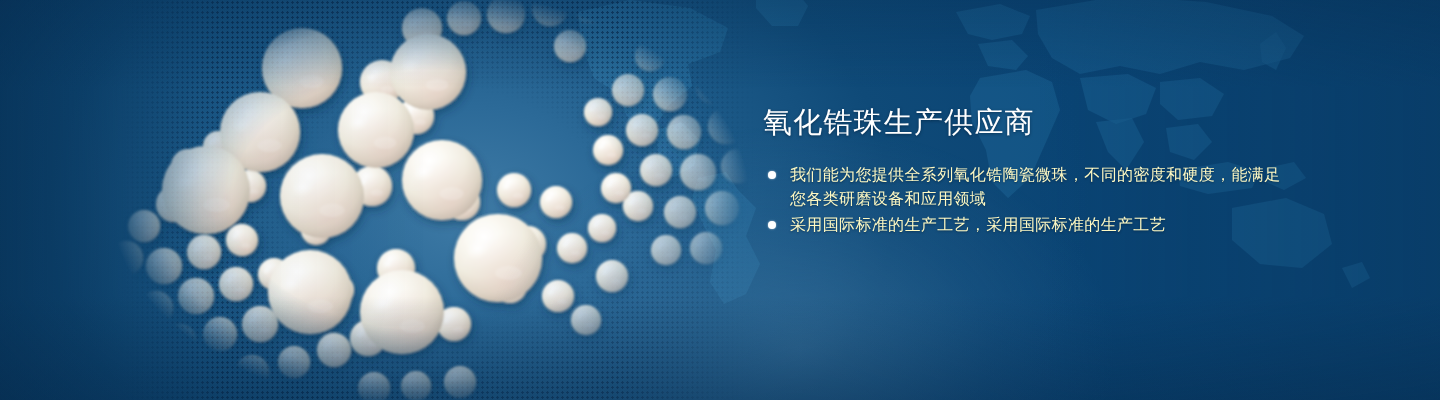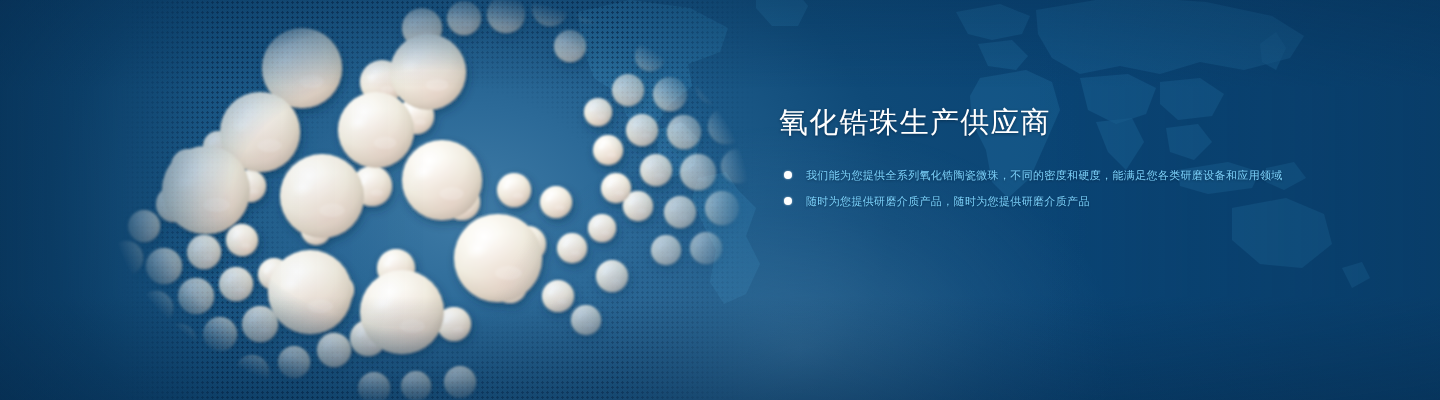--- a/index.html
+++ b/index.html
@@ -86,44 +86,43 @@
     height: 420px;
   }
   .bead-photo svg { display: block; width: 100%; height: 100%; }
 
   
   .copy {
     position: absolute;
     left: 763px;
     top: 108px;
     width: 520px;
-    margin-left: 16px;
   }
   .headline {
     margin: 0 0 26px 0;
     font-size: 29px;
     line-height: 1.0;
     font-weight: 400;
     letter-spacing: 1.2px;
     color: #ffffff;
     text-shadow: 0 1px 3px rgba(2,25,48,0.55);
     white-space: nowrap;
   }
   .bullet-list {
     list-style: none;
     margin: 0;
     padding: 0;
   }
   .bullet-item {
     position: relative;
     padding-left: 27px;
     margin-bottom: 2px;
-    font-size: 11px;
+    font-size: 16px;
     line-height: 24px;
-    color: #7dd3fc;
+    color: #fef9c3;
     letter-spacing: 0.35px;
     text-shadow: 0 1px 2px rgba(2,25,48,0.5);
   }
   .bullet-dot {
     position: absolute;
     left: 5px;
     top: 8px;
     width: 8px;
     height: 8px;
     border-radius: 50%;
@@ -335,19 +334,19 @@
     <ul class="bullet-list">
 
       <li class="bullet-item">
         <span class="bullet-dot"></span>
         <span class="bullet-text">我们能为您提供全系列氧化锆陶瓷微珠，不同的密度和硬度，能满足您各类研磨设备和应用领域</span>
       </li>
 
 
       <li class="bullet-item">
         <span class="bullet-dot"></span>
-        <span class="bullet-text">随时为您提供研磨介质产品，随时为您提供研磨介质产品</span>
+        <span class="bullet-text">采用国际标准的生产工艺，采用国际标准的生产工艺</span>
       </li>
 
     </ul>
   </div>
 
 </div>
 
 </body></html>

